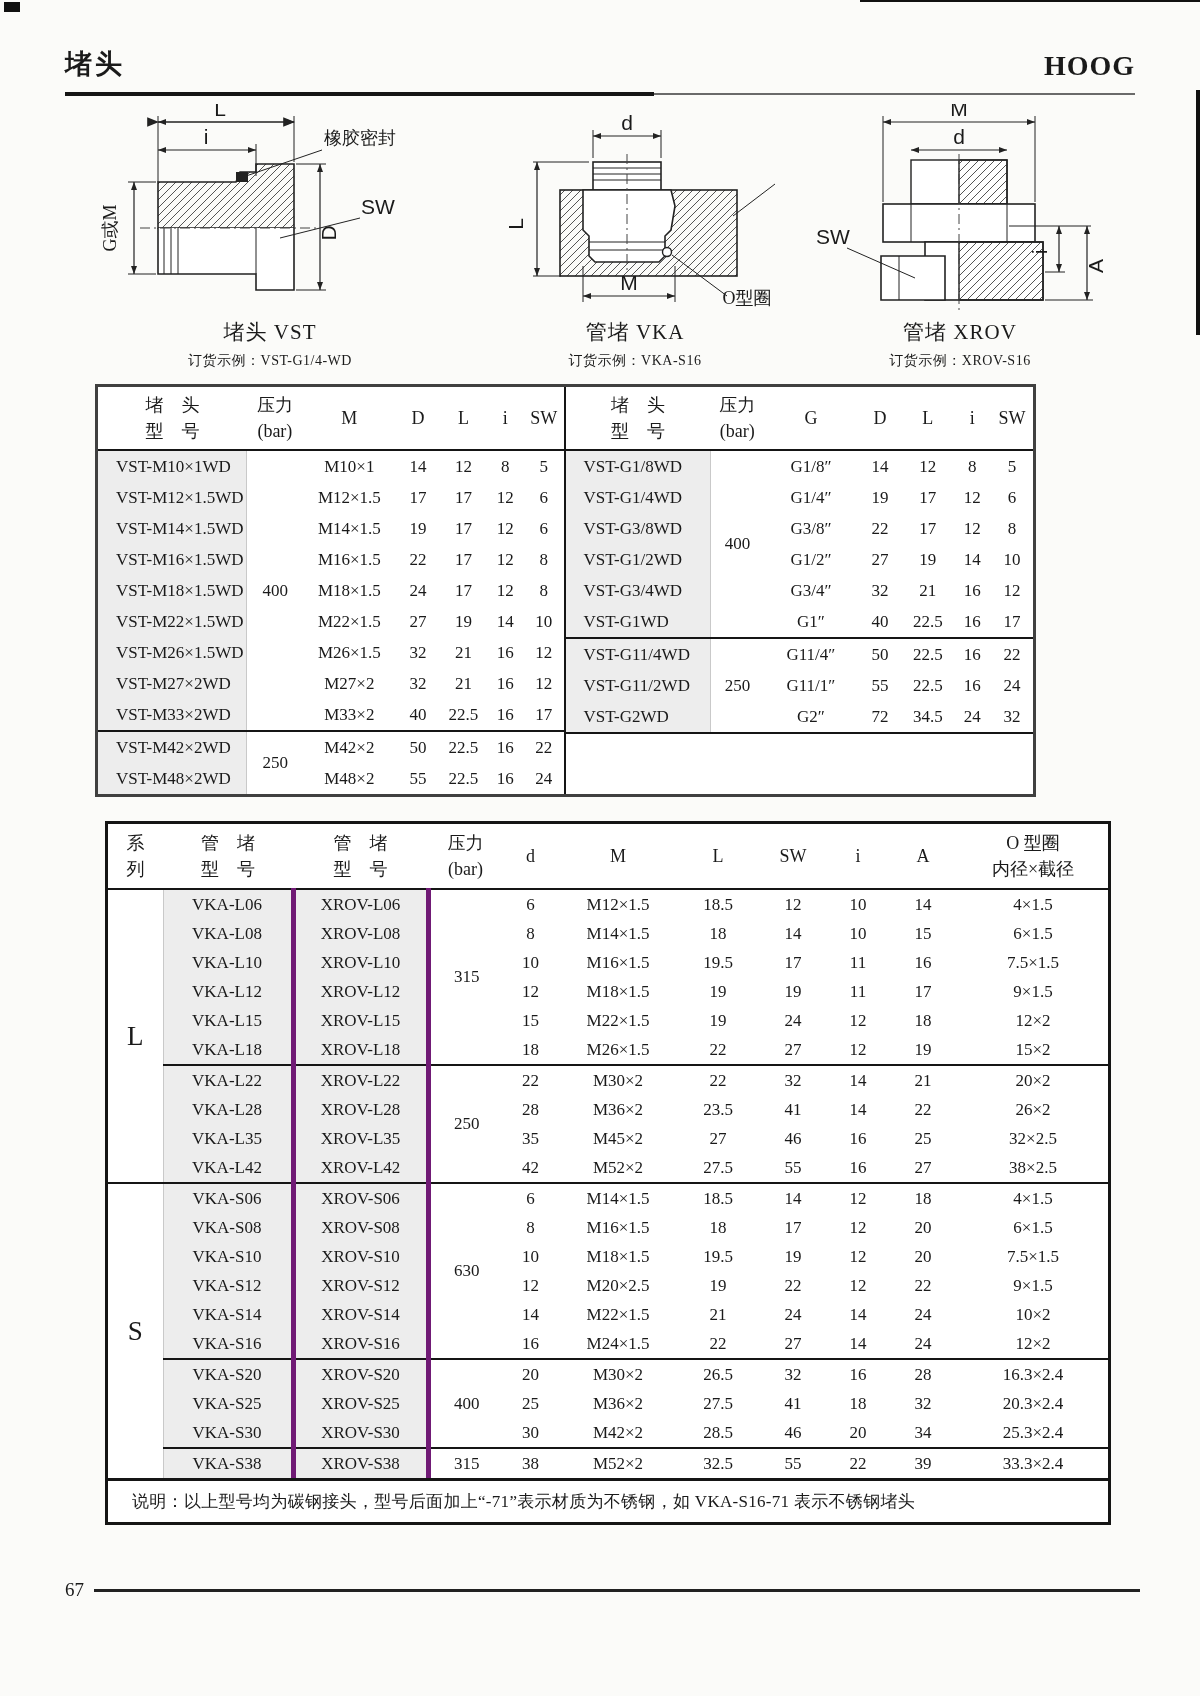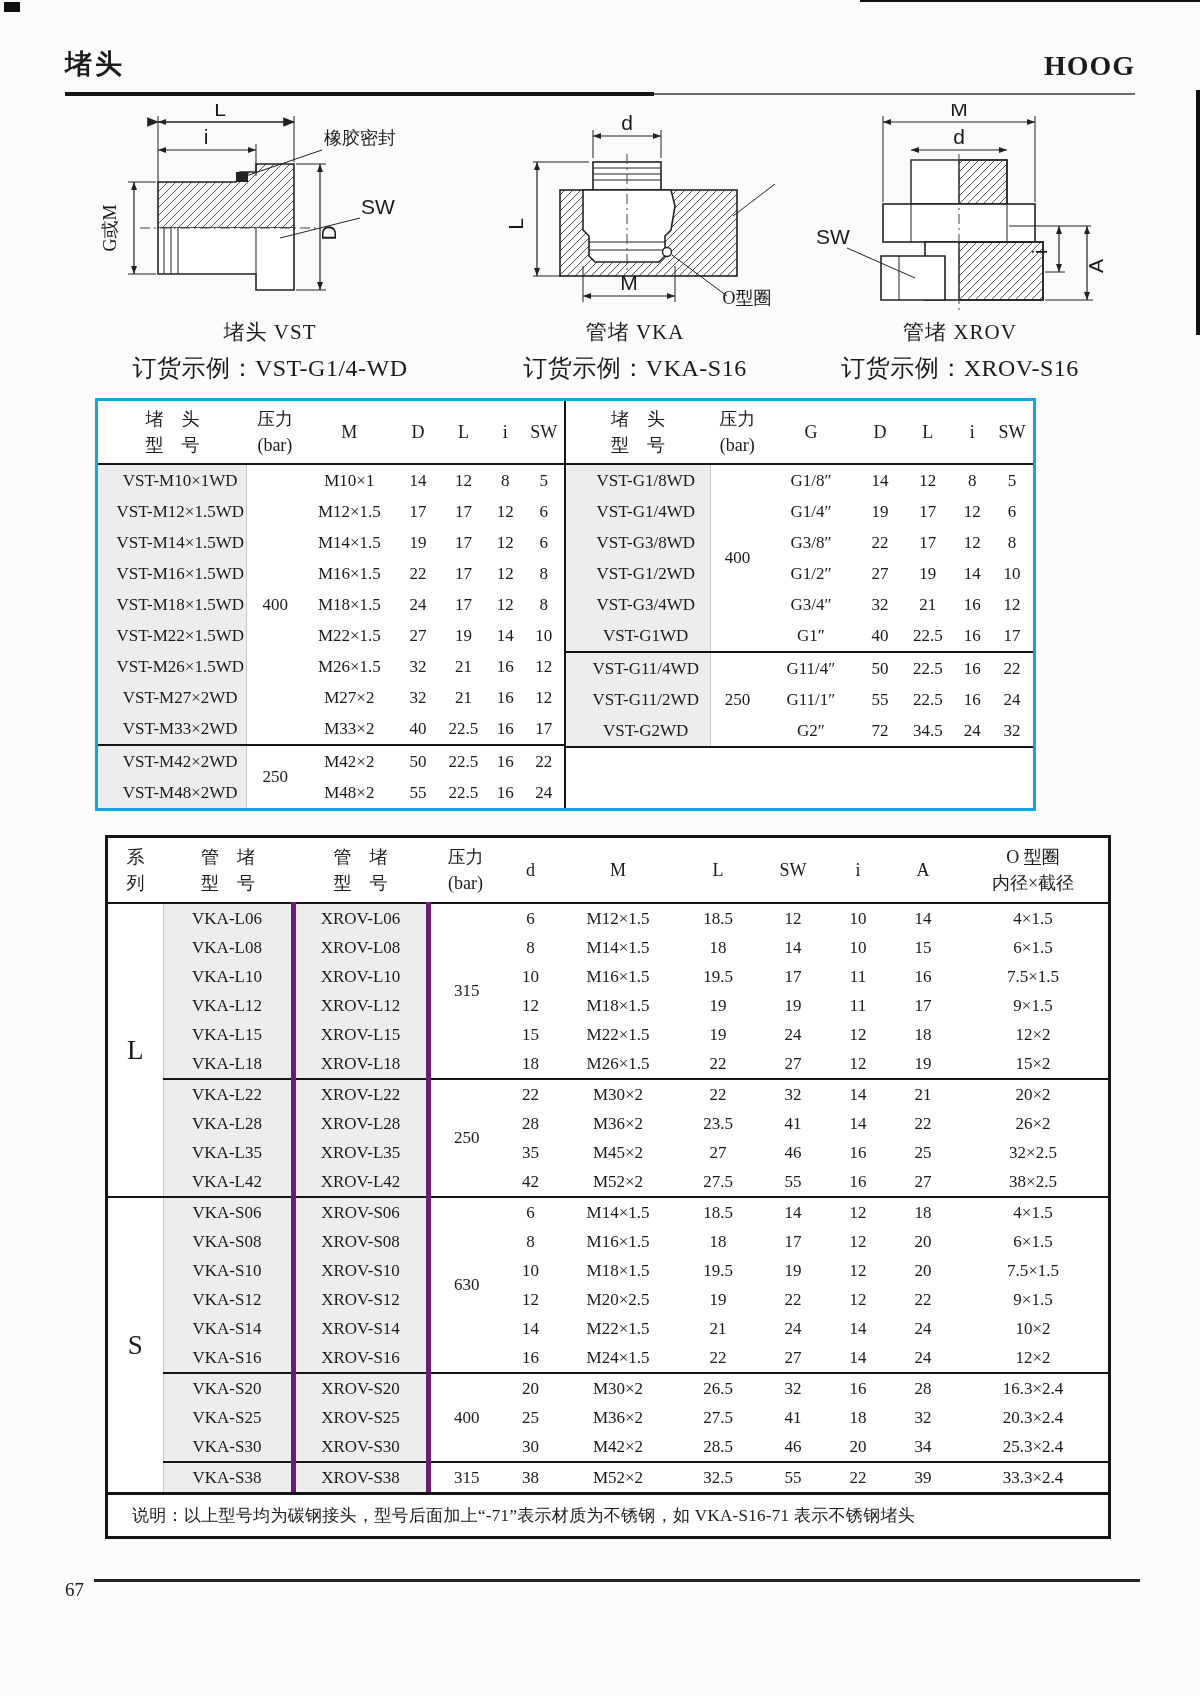--- a/index.html
+++ b/index.html
@@ -12,51 +12,51 @@
   .brand{font-weight:bold;font-size:28px;letter-spacing:1px;font-family:"Liberation Serif",serif;}
   .rule{display:flex;margin-top:10px;align-items:center;}
   .rule .a{width:55%;height:4px;background:#151515;}
   .rule .b{flex:1;height:2px;background:#6a6a6a;}
   
   .figs{display:flex;margin-top:8px;}
   .fig{display:flex;flex-direction:column;align-items:center;}
   .fig.f1{width:410px;}　.fig.f2{width:330px;}　.fig.f3{width:330px;}
   .fig svg{display:block;}
   .cap{font-size:21px;margin-top:2px;letter-spacing:1px;}
-  .ord{font-size:24px;margin-top:6px;letter-spacing:.5px;}
+  .ord{font-size:14px;margin-top:6px;letter-spacing:.5px;}
   svg text{fill:#1a1a1a;}
   .dim{font-family:"Liberation Sans","DejaVu Sans",sans-serif;font-size:21px;}
   .cjk{font-size:18px;}
   
   table{border-collapse:collapse;table-layout:fixed;width:100%;}
   td{text-align:center;font-size:17px;padding:0 2px;overflow:hidden;}
   thead td{white-space:pre-line;font-size:18px;line-height:1.45;vertical-align:middle;}
   
-  .box{margin:14px 0 0 30px;width:935px;border:3px solid #0ea5e9;display:flex;flex-wrap:wrap;background:#fff;}
+  .box{margin:14px 0 0 30px;width:935px;border:3px solid #404040;display:flex;flex-wrap:wrap;background:#fff;}
   .half{width:50%;box-sizing:border-box;}
   .half.lft{border-right:2px solid #151515;}
   .half.rgt{display:flex;flex-direction:column;}
   .t1 thead td{height:62px;}
   .t1 tbody td{height:31px;}
   .t1 thead{border-bottom:2px solid #151515;}
-  .t1 td.m{background:#ededed;border-right:1px solid #c9c9c9;text-align:center;padding-left:18px;}
+  .t1 td.m{background:#ededed;border-right:1px solid #c9c9c9;text-align:left;padding-left:18px;}
   .t1 tr.g td{border-top:2px solid #151515;}
   .t1.closed{border-bottom:2px solid #151515;}
   .note{width:100%;border-top:3px solid #151515;font-size:17px;text-align:left;
         padding:9px 4px 9px 24px;box-sizing:border-box;letter-spacing:.3px;}
   
   .box2{margin:24px 0 0 40px;width:1000px;border:3px solid #151515;background:#fff;}
   .t2 thead td{height:64px;}
   .t2 tbody td{height:29px;}
   .t2 thead{border-bottom:2px solid #151515;}
   .t2 td.s{font-size:27px;border-right:1px solid #c9c9c9;background:#fff;}
   .t2 td.m2{background:#ededed;border-right:5px solid #701a75;}
   .t2 tr.g td{border-top:2px solid #151515;}
   
-  .ftr{position:absolute;left:65px;right:60px;bottom:95px;display:flex;align-items:flex-start;}
+  .ftr{position:absolute;left:65px;right:60px;bottom:95px;display:flex;align-items:center;}
   .ftr span{font-size:19px;margin-right:10px;}
   .fline{flex:1;height:3px;background:#222;}
   
   .art{position:absolute;background:#111;}
 </style>
 </head>
 <body>
 
 <div class="page">
   <div class="art" style="left:4px;top:2px;width:16px;height:10px;"></div>

